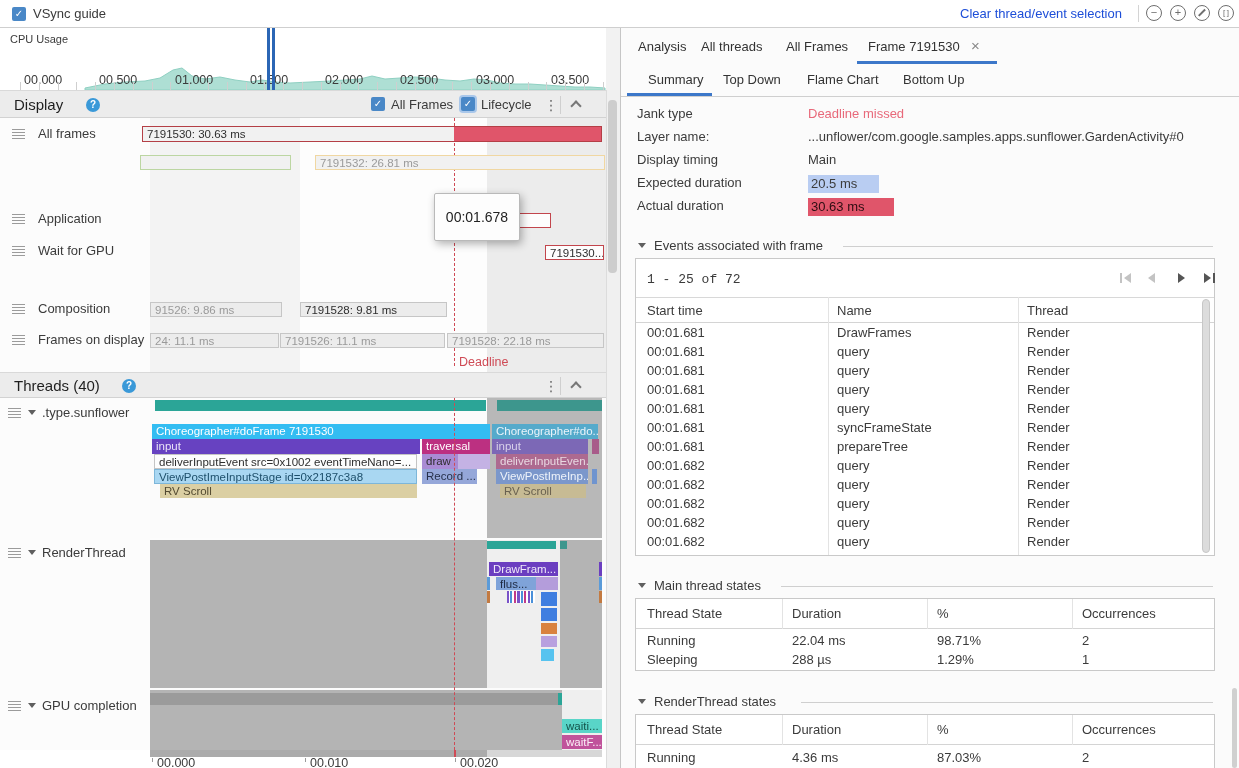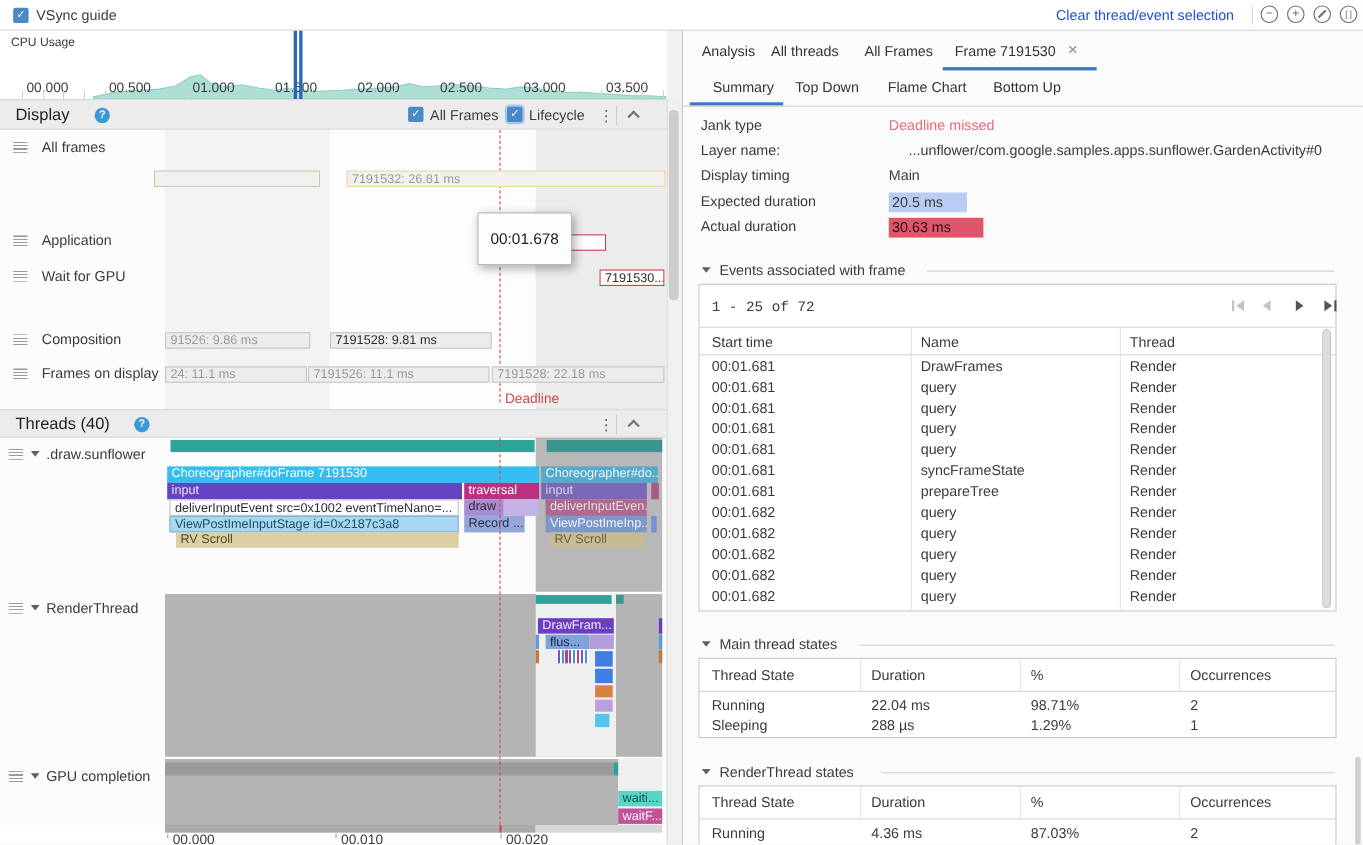--- a/index.html
+++ b/index.html
@@ -113,20 +113,23 @@
     <span class="t tb" style="left:38px;top:93px;">Application</span>
     <div class="handle" style="left:12px;top:128px;"></div>
     <span class="t tb" style="left:38px;top:125px;">Wait for GPU</span>
     <div class="handle" style="left:12px;top:186px;"></div>
     <span class="t tb" style="left:38px;top:183px;">Composition</span>
     <div class="handle" style="left:12px;top:217px;"></div>
     <span class="t tb" style="left:38px;top:214px;">Frames on display</span>
 
     <div class="dashline" style="left:454px;top:0;height:248px;"></div>
 
+    <div class="bar frameb" style="left:142px;top:8px;width:460px;height:16px;background:linear-gradient(to right,#f1f1f1 0 311px,#e0556a 311px 100%);">
+      <span>7191530: 30.63 ms</span>
+    </div>
     <div class="bar" style="left:140px;top:37px;width:151px;height:15px;border:1px solid #bcd6a2;background:#f1f1f1;"></div>
     <div class="bar tg" style="left:315px;top:37px;width:290px;height:15px;border:1px solid #f0d7a2;background:#f1f1f1;color:#9a9a9a;">
       <span>7191532: 26.81 ms</span>
     </div>
 
     <div class="bar" style="left:485px;top:95px;width:66px;height:15px;border:1px solid #c2454c;background:#fdfdfd;">
       <span>530...</span>
     </div>
 
     <div class="bar" style="left:545px;top:127px;width:59px;height:15px;border:1px solid #c2454c;background:#fdfdfd;">
@@ -164,21 +167,21 @@
     <div class="abs" style="left:560px;top:4px;width:1px;height:18px;background:#cfcfcf;"></div>
     <div class="chev" style="left:572px;top:10px;"></div>
   </div>
 
   <div class="abs" style="left:0;top:398px;width:606px;height:352px;background:#fcfcfc;">
 
     <div class="abs" style="left:150px;top:0;width:337px;height:140px;background:#fbfbfb;"></div>
     <div class="abs" style="left:487px;top:0;width:115px;height:140px;background:#b8b8b8;"></div>
     <div class="handle" style="left:8px;top:10px;"></div>
     <div class="caret" style="left:28px;top:12px;"></div>
-    <span class="t tb" style="left:42px;top:7px;">.draw.sunflower</span>
+    <span class="t tb" style="left:42px;top:7px;">.type.sunflower</span>
 
     <div class="abs" style="left:155px;top:2px;width:331px;height:11px;background:#2ba597;"></div>
     <div class="abs" style="left:497px;top:2px;width:105px;height:11px;background:#3d968d;"></div>
 
     <div class="bar" style="left:152px;top:26px;width:338px;height:15px;background:#33bdf2;color:#fff;">
       <span>Choreographer#doFrame 7191530</span>
     </div>
     <div class="bar" style="left:152px;top:41px;width:268px;height:15px;background:#6742c1;color:#e9e2f7;">
       <span>input</span>
     </div>
@@ -296,21 +299,21 @@
     <span class="tab" style="left:27px;top:44px;">Summary</span>
     <span class="tab" style="left:102px;top:44px;">Top Down</span>
     <span class="tab" style="left:186px;top:44px;">Flame Chart</span>
     <span class="tab" style="left:282px;top:44px;">Bottom Up</span>
     <div class="underline" style="left:6px;top:65px;width:85px;"></div>
     <div class="rule" style="left:0;top:68px;width:618px;"></div>
 
     <span class="t tb" style="left:16px;top:78px;">Jank type</span>
     <span class="t tb" style="left:187px;top:78px;color:#e8697a;">Deadline missed</span>
     <span class="t tb" style="left:16px;top:101px;">Layer name:</span>
-    <span class="t tb" style="left:205px;top:101px;">...unflower/com.google.samples.apps.sunflower.GardenActivity#0</span>
+    <span class="t tb" style="left:187px;top:101px;">...unflower/com.google.samples.apps.sunflower.GardenActivity#0</span>
     <span class="t tb" style="left:16px;top:124px;">Display timing</span>
     <span class="t tb" style="left:187px;top:124px;">Main</span>
     <span class="t tb" style="left:16px;top:147px;">Expected duration</span>
     <span class="t tb" style="left:187px;top:147px;background:#b9cdf2;padding:1px 22px 2px 3px;">20.5 ms</span>
     <span class="t tb" style="left:16px;top:170px;">Actual duration</span>
     <span class="t tb" style="left:187px;top:170px;background:#e0556a;padding:1px 30px 2px 3px;color:#2d0d12;">30.63 ms</span>
 
     <div class="caret" style="left:17px;top:215px;"></div>
     <span class="t tb" style="left:33px;top:210px;">Events associated with frame</span>
     <div class="rule" style="left:222px;top:218px;width:370px;"></div>

